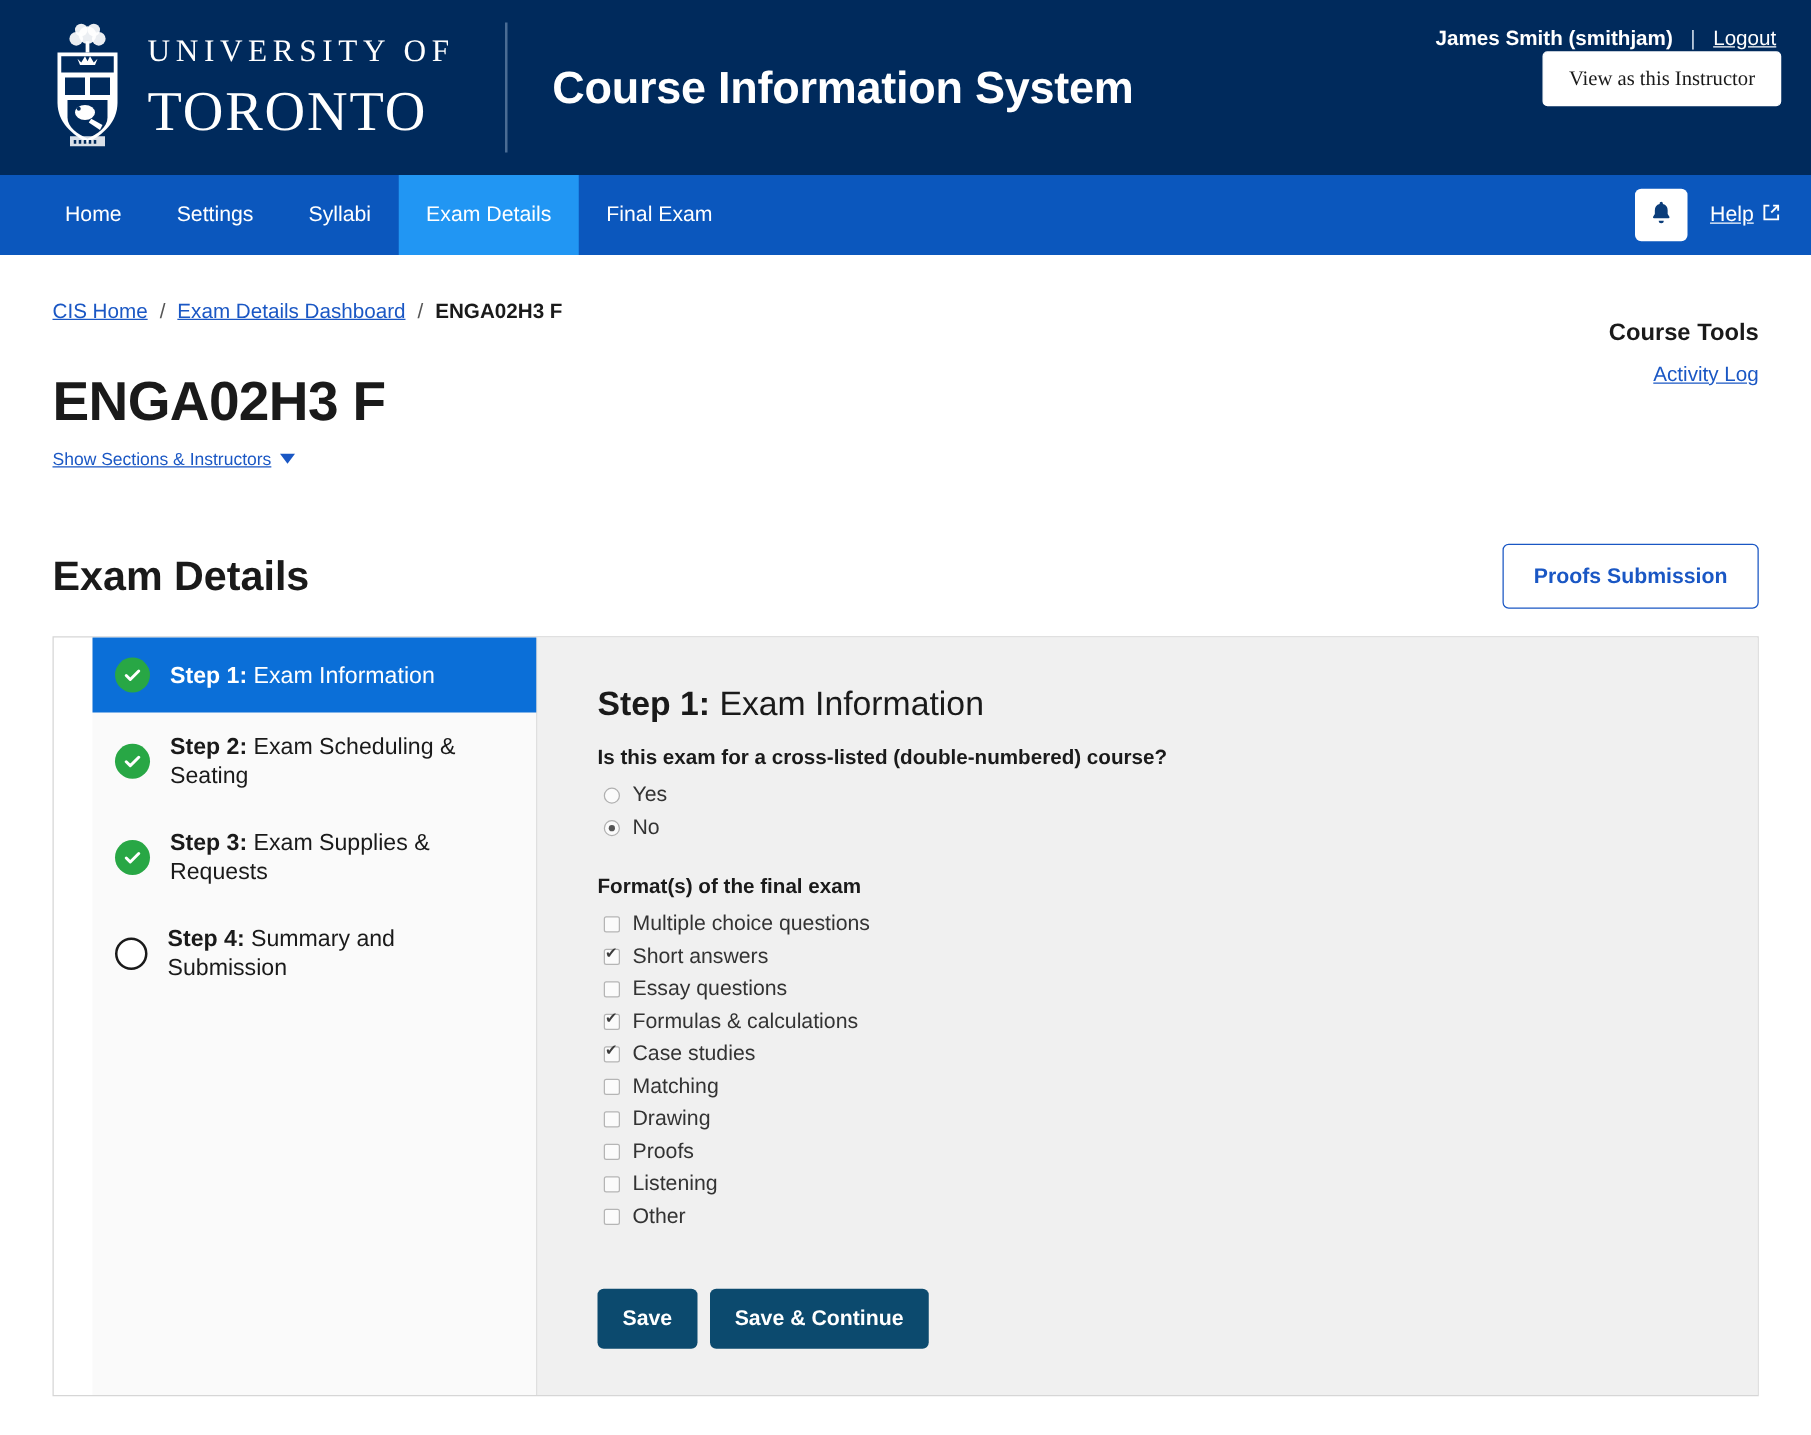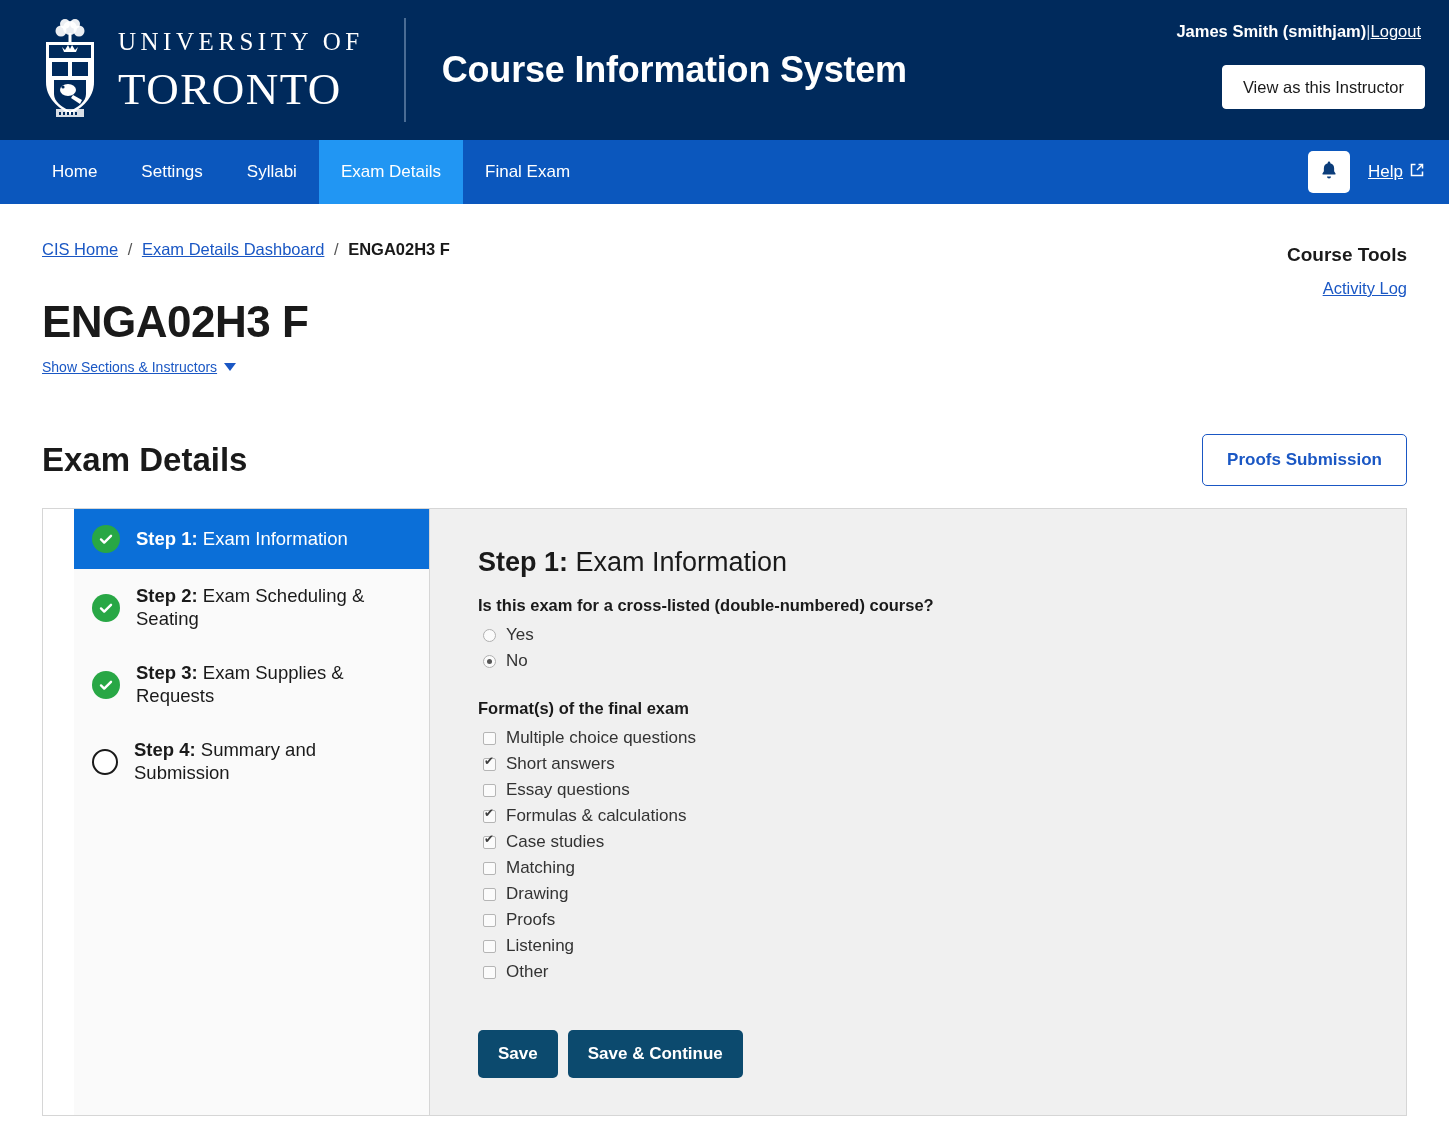--- a/index.html
+++ b/index.html
@@ -64,38 +64,38 @@
     flex-direction: column;
     align-items: flex-end;
     justify-content: flex-start;
     padding-top: 22px;
   }
   .user-line {
     color: #ffffff;
     font-size: 16.5px;
     display: flex;
     align-items: center;
-    margin-bottom: 24px;
+    gap: 14px;
     margin-right: 4px;
   }
   .user-name { font-weight: bold; }
   .pipe { color: #c6d4e4; font-weight: normal; }
   .logout-link {
     color: #ffffff;
     text-decoration: underline;
     font-size: 16.5px;
   }
   .view-instructor-btn {
     background: #ffffff;
     color: #1a1a1a;
     border: 1px solid #ffffff;
     border-radius: 4px;
     font-size: 16.5px;
     padding: 12px 20px;
-    font-family: Liberation Sans, sans-serif;
+    font-family: Liberation Serif, serif;
     cursor: pointer;
     line-height: 1.1;
   }
 
   
   .navbar {
     height: 64px;
     background: #0b57bd;
     display: flex;
     align-items: stretch;
@@ -146,21 +146,21 @@
     font-size: 16.5px;
     color: #1a1a1a;
   }
   .breadcrumb a { color: #1a57c4; text-decoration: underline; }
   .breadcrumb .sep { color: #555; margin: 0 5px; }
   .breadcrumb .current { font-weight: bold; color: #1a1a1a; }
 
   .course-tools {
     position: absolute;
     right: 42px;
-    top: 40px;
+    top: 52px;
     text-align: right;
     width: 230px;
   }
   .course-tools .ct-title {
     font-size: 19px;
     font-weight: bold;
     color: #1a1a1a;
     margin-bottom: 13px;
   }
   .course-tools a {

